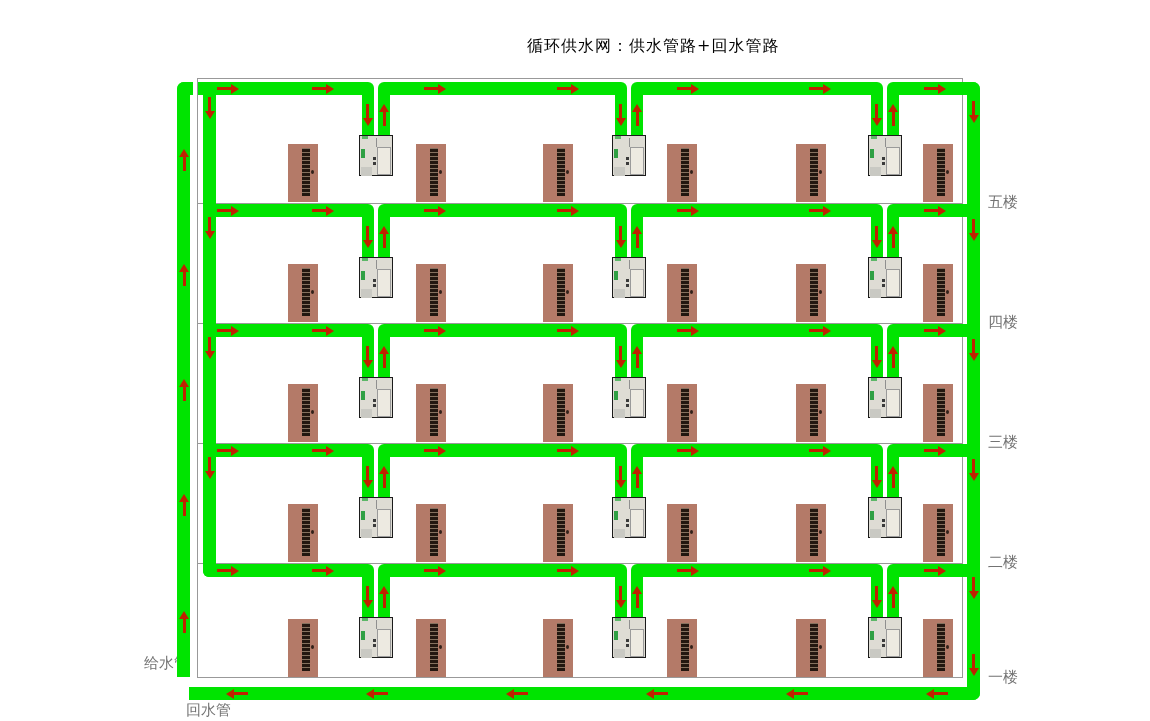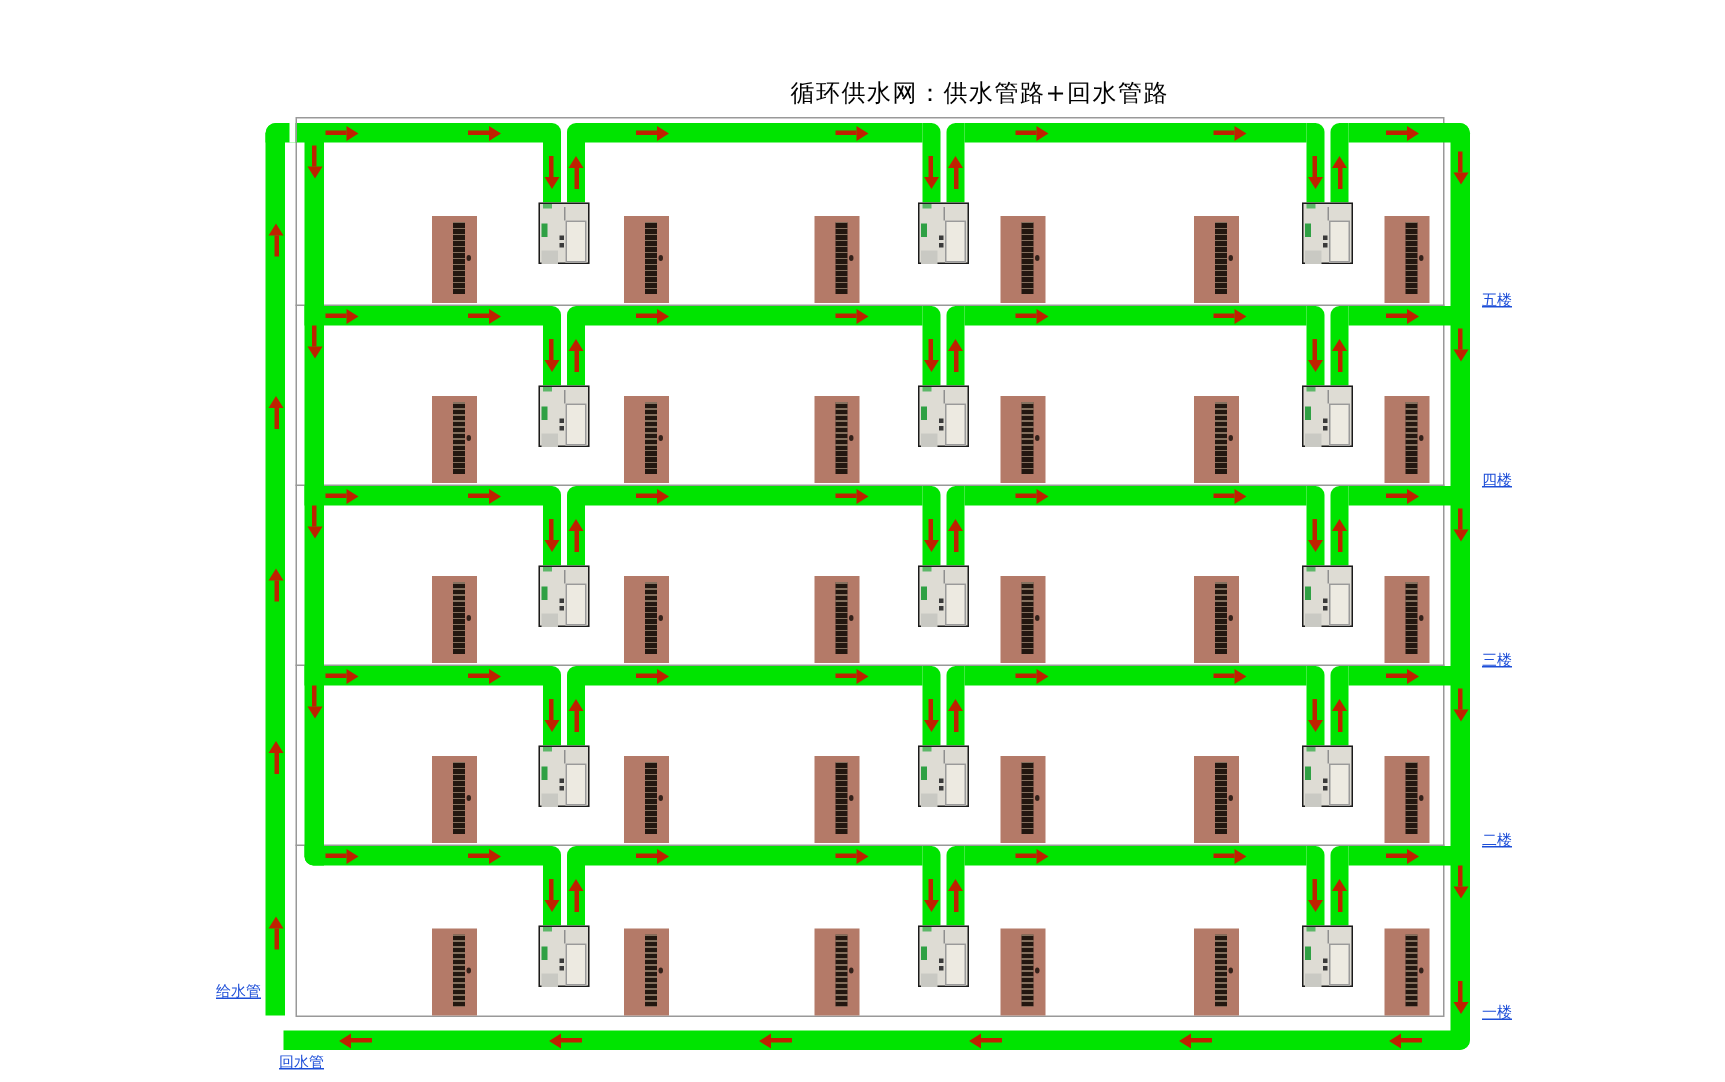--- a/index.html
+++ b/index.html
@@ -1,20 +1,20 @@
 <!DOCTYPE html>
 <html style="--pipe: #00e400; --arrow: #bf2200; --door: #b47a68; --sign: #231710; --outline: #999999; --bg: #ffffff;"><head>
 <meta charset="utf-8">
 <style>
   html,body{margin:0;padding:0;background:#fff;}
   .canvas{position:relative;width:1150px;height:721px;background:var(--bg,#fff);
           font-family:"DejaVu Serif","Liberation Serif",serif;overflow:hidden;}
   .abs{position:absolute;}
-  .title{font-size:16px;color:#000;letter-spacing:1px;white-space:nowrap;margin-top:16px;}
-  .lbl{font-size:10px;color:#1d4ed8;white-space:nowrap;text-decoration:underline;}
+  .title{font-size:16px;color:#000;letter-spacing:1px;white-space:nowrap;}
+  .lbl{font-size:15px;color:#737373;white-space:nowrap;}
   .outline{border:1px solid var(--outline);box-sizing:border-box;background:transparent;}
   .slab{background:var(--outline);}
   .wall{background:var(--outline);}
   .pipe{background:var(--pipe);}
   .gap{background:#ffffff;}
   .door{background:var(--door);}
   .sign{background:var(--sign);
         background-image:repeating-linear-gradient(180deg,rgba(214,188,160,.55) 0 1px,transparent 1px 4px);}
   .knob{background:#33211a;border-radius:50%;}
   .disp{background:#dedcd4;border:1px solid #1b1b1b;box-sizing:border-box;}

